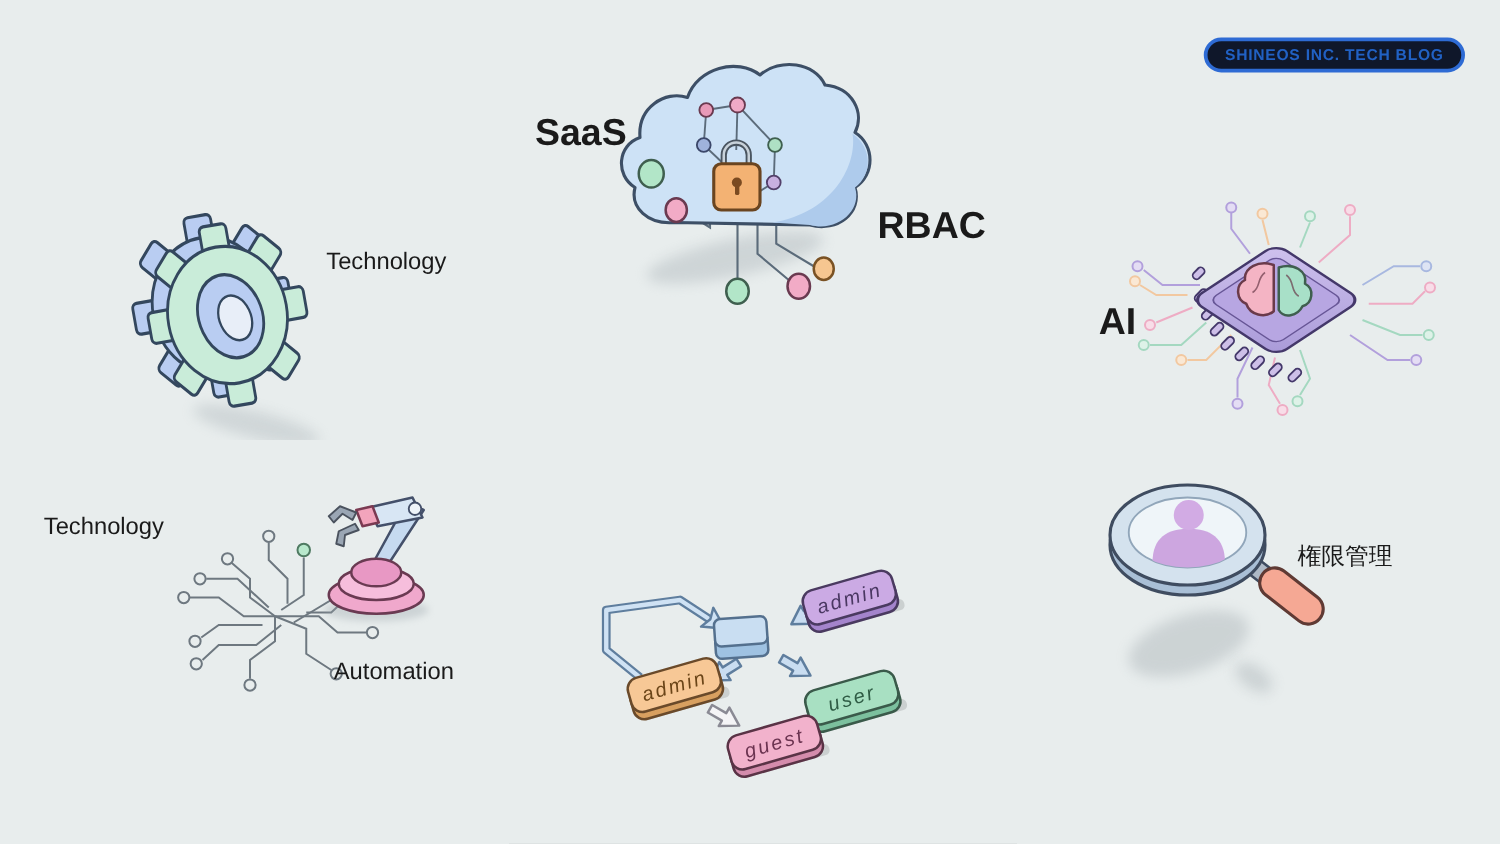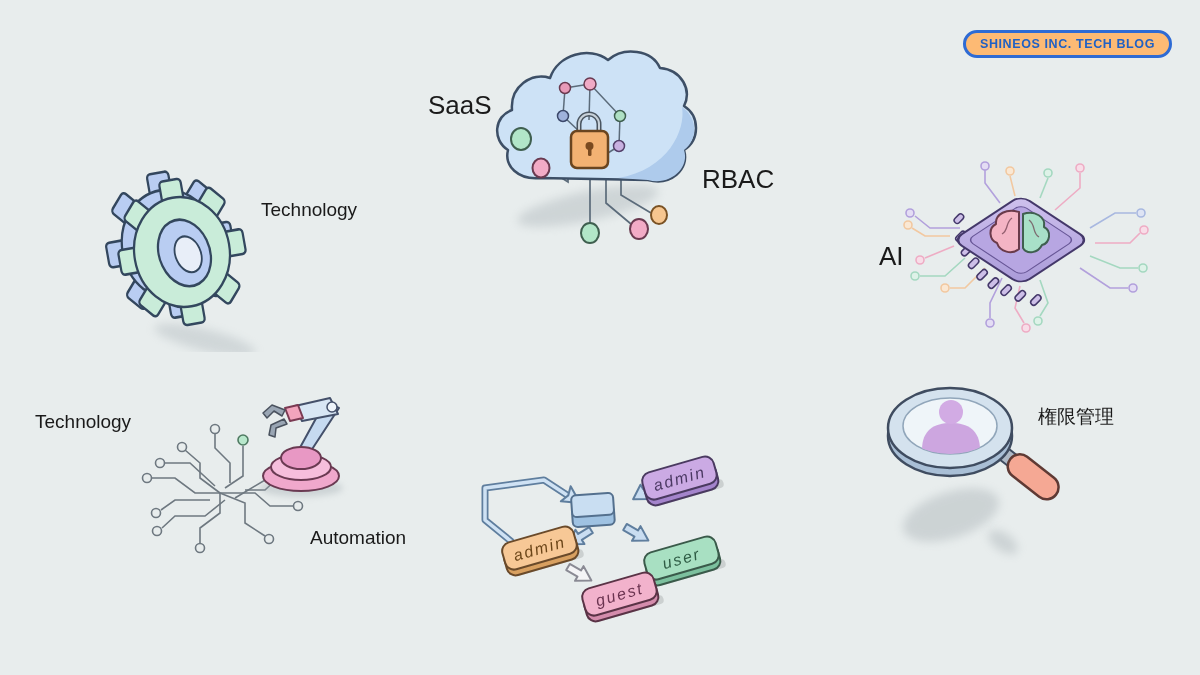--- a/index.html
+++ b/index.html
@@ -1,25 +1,25 @@
 <!DOCTYPE html>
 <html><head>
 <meta charset="utf-8">
 <style>
   html,body{margin:0;padding:0;background:#cfd4d4;}
   #stage{position:relative;width:1200px;height:675px;overflow:hidden;
          background:#e8eded;font-family:"Liberation Sans",sans-serif;}
   .illus{position:absolute;z-index:1;}
   .kw{position:absolute;z-index:2;color:#1a1a1a;white-space:nowrap;}
   .kw-sm{font-size:19px;}
-  .kw-lg{font-size:26px;}
+  .kw-lg{font-size:30px;font-weight:bold;}
   #title{position:absolute;z-index:3;left:0;right:0;top:252px;text-align:center;
          color:#0b0b0b;font-weight:900;font-size:56px;line-height:74px;letter-spacing:0px;}
   #badge{position:absolute;z-index:4;top:30px;right:28px;
-         border:3px solid #2e6bd4;background:#fdba74;color:#2161c4;
+         border:3px solid #2e6bd4;background:#0f172a;color:#2161c4;
          border-radius:18px;padding:4px 14px;font-size:12.5px;font-weight:bold;
          letter-spacing:.6px;}
   svg text{font-family:"Liberation Sans",sans-serif;}
   .blur3{filter:blur(3px);} .blur5{filter:blur(5px);}
 </style>
 </head>
 <body>
 
 <div id="stage">
 
@@ -293,21 +293,21 @@
       <path d="M54,72 C54,52 66,45 83,45 C100,45 112,52 112,72 L112,78 L54,78 Z" fill="#cda6e0"></path>
       <circle cx="83" cy="34" r="12" fill="#d2abe4"></circle>
     </g>
   </svg>
 
   <div class="kw kw-lg" style="left:428px;top:90px;">SaaS</div>
   <div class="kw kw-sm" style="left:261px;top:199px;">Technology</div>
   <div class="kw kw-lg" style="left:702px;top:164px;text-align:center;">RBAC</div>
   <div class="kw kw-lg" style="left:879px;top:241px;">AI</div>
   <div class="kw kw-sm" style="left:35px;top:411px;">Technology</div>
-  <div class="kw kw-sm" style="left:267px;top:527px;margin-left:43px;">Automation</div>
-  <div class="kw kw-sm" style="left:1038px;top:404px;">権限管理</div>
+  <div class="kw kw-sm" style="left:267px;top:527px;">Automation</div>
+  <div class="kw kw-sm" style="left:1038px;top:432px;">権限管理</div>
 
   <div id="title">
   </div>
 
   <div id="badge">SHINEOS INC. TECH BLOG</div>
 
 </div>
 
 </body></html>

